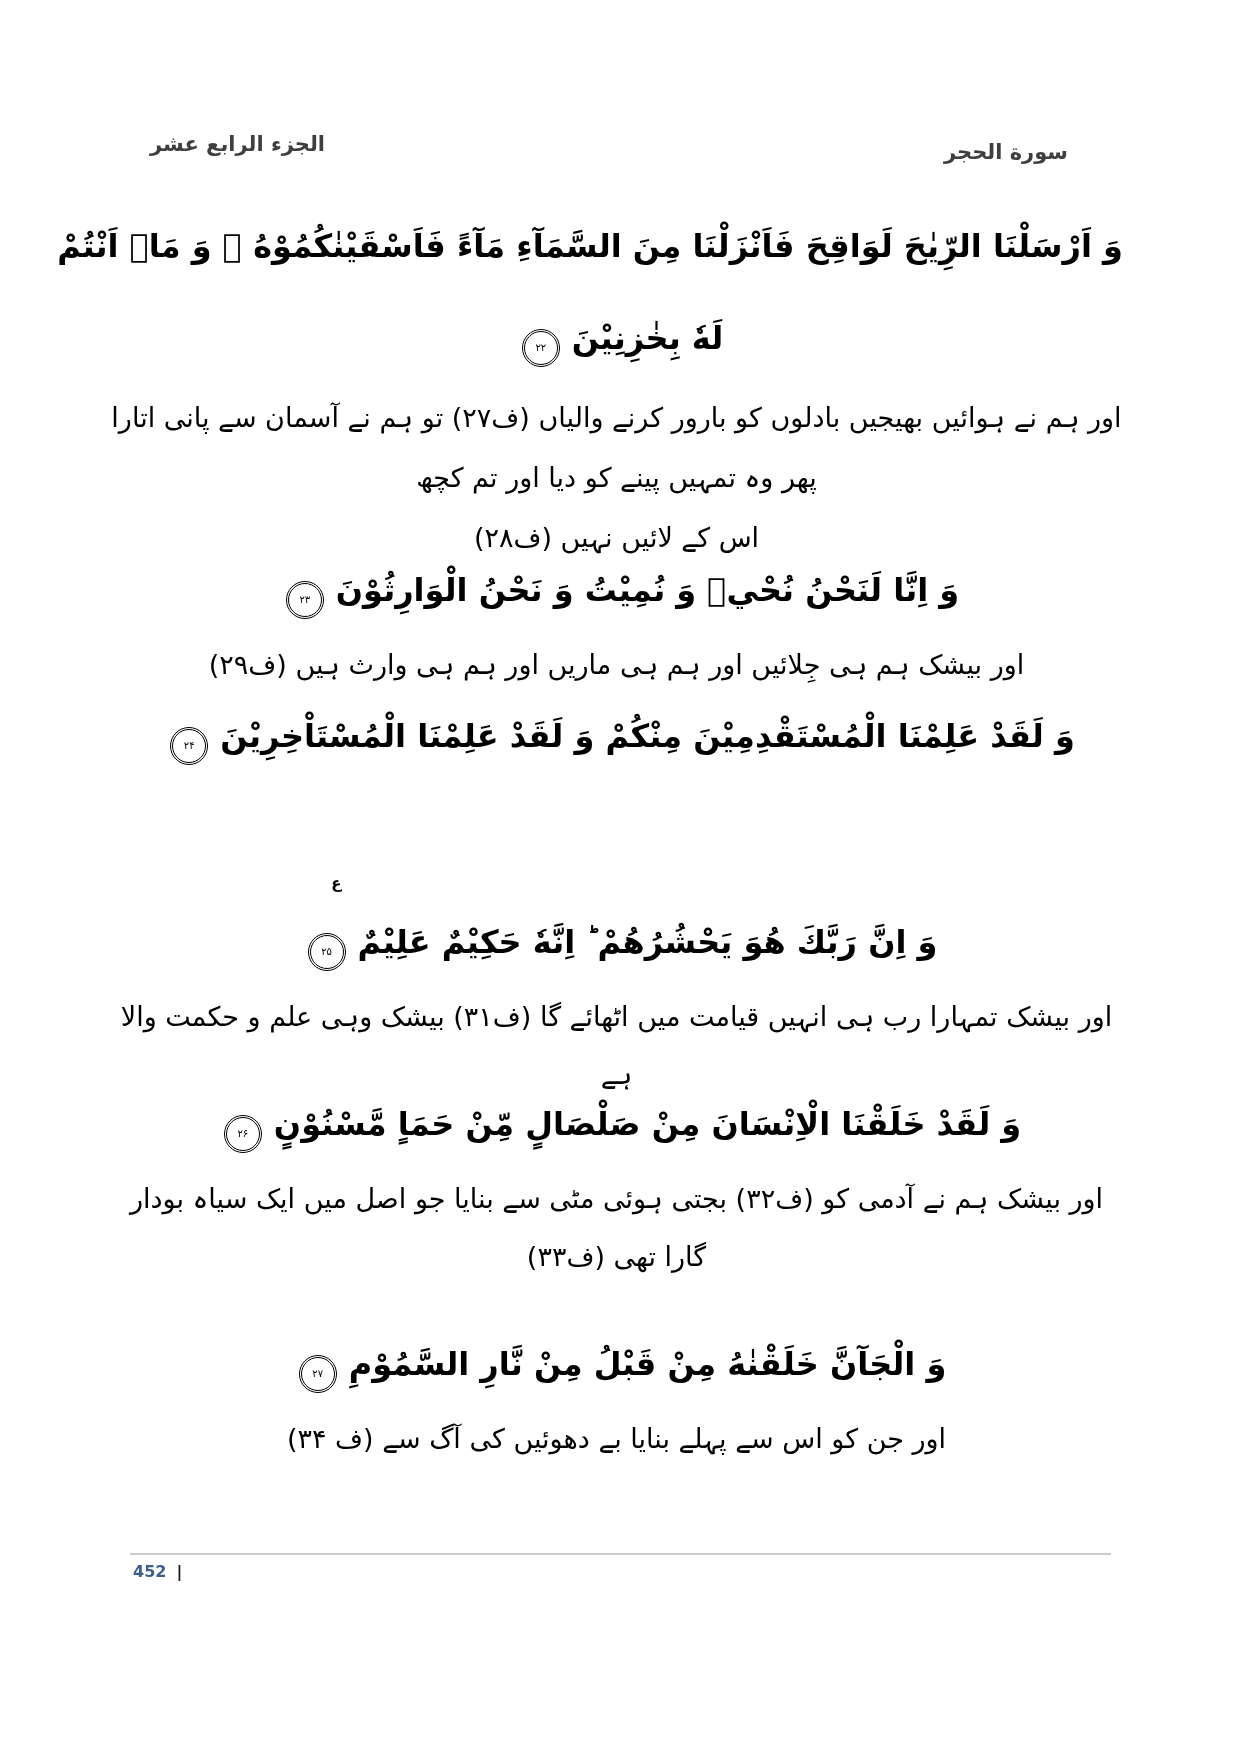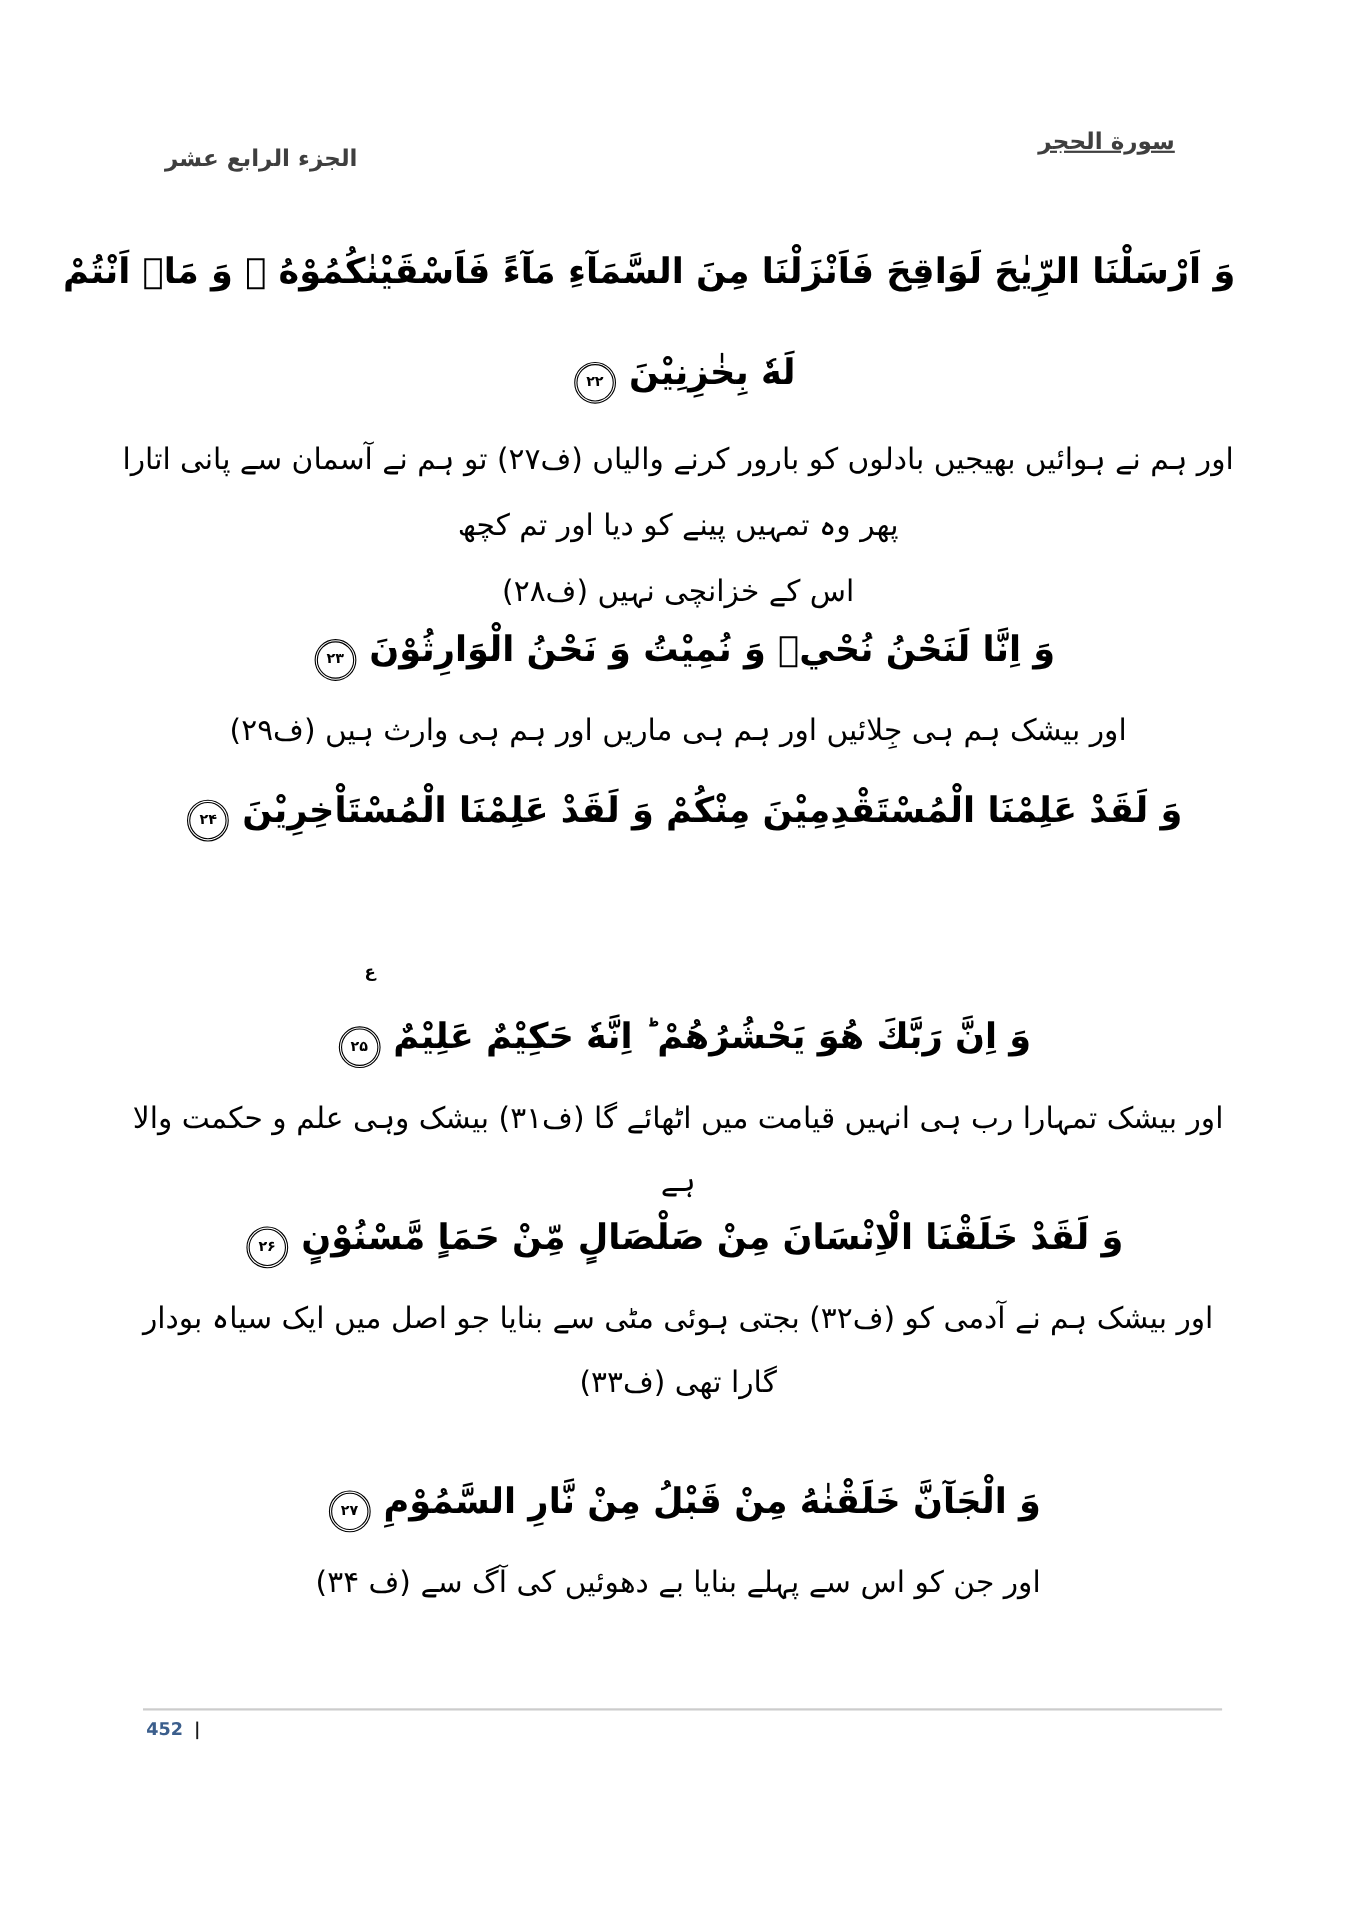--- a/index.html
+++ b/index.html
@@ -15,21 +15,21 @@
 
   
   .hdr {
     position: absolute;
     font-size: 21px;
     font-weight: bold;
     color: #3f3f3f;
     letter-spacing: 0.5px;
   }
   .hdr-juz   { left: 150px;  top: 132px; }
-  .hdr-surah { right: 165px; top: 116px; text-decoration: underline; }
+  .hdr-surah { right: 165px; top: 140px; }
 
   
   .verse-block {
     position: absolute;
     left: 110px;
     right: 110px;
     text-align: center;
   }
   .b1 { top: 200px; }
   .b2 { top: 548px; }
@@ -50,22 +50,22 @@
 
   .medallion-wrap { position: relative; display: inline-block; margin: 0 12px; vertical-align: middle; }
   .medallion {
     display: inline-flex;
     align-items: center;
     justify-content: center;
     width: 32px;
     height: 32px;
     border: 3px double #000;
     border-radius: 50%;
-    font-size: 13px;
-    font-weight: bold;
+    font-size: 10px;
+    font-weight: normal;
     line-height: 1;
   }
   .ruku {
     position: absolute;
     top: -26px;
     right: 4px;
     font-size: 15px;
     font-weight: bold;
     line-height: 1;
   }
@@ -113,21 +113,21 @@
 
   <section class="verse-block b1">
     <div class="arabic-line">
       <span>وَ اَرْسَلْنَا الرِّيٰحَ لَوَاقِحَ فَاَنْزَلْنَا مِنَ السَّمَآءِ مَآءً فَاَسْقَيْنٰكُمُوْهُ ۚ وَ مَاۤ اَنْتُمْ</span>
     </div>
     <div class="arabic-line">
       <span>لَهٗ بِخٰزِنِيْنَ</span><span class="medallion-wrap"><span class="medallion">۲۲</span></span>
     </div>
     <div class="urdu">
       <div class="urdu-line">اور ہم نے ہوائیں بھیجیں بادلوں کو بارور کرنے والیاں (ف۲۷) تو ہم نے آسمان سے پانی اتارا پھر وہ تمہیں پینے کو دیا اور تم کچھ</div>
-      <div class="urdu-line">اس کے خزانچی نہیں (ف۲۸)</div>
+      <div class="urdu-line">اس کے لائیں نہیں (ف۲۸)</div>
     </div>
   </section>
 
   <section class="verse-block b2">
     <div class="arabic-line">
       <span>وَ اِنَّا لَنَحْنُ نُحْيٖ وَ نُمِيْتُ وَ نَحْنُ الْوَارِثُوْنَ</span><span class="medallion-wrap"><span class="medallion">۲۳</span></span>
     </div>
     <div class="urdu">
       <div class="urdu-line">اور بیشک ہم ہی جِلائیں اور ہم ہی ماریں اور ہم ہی وارث ہیں (ف۲۹)</div>
     </div>

